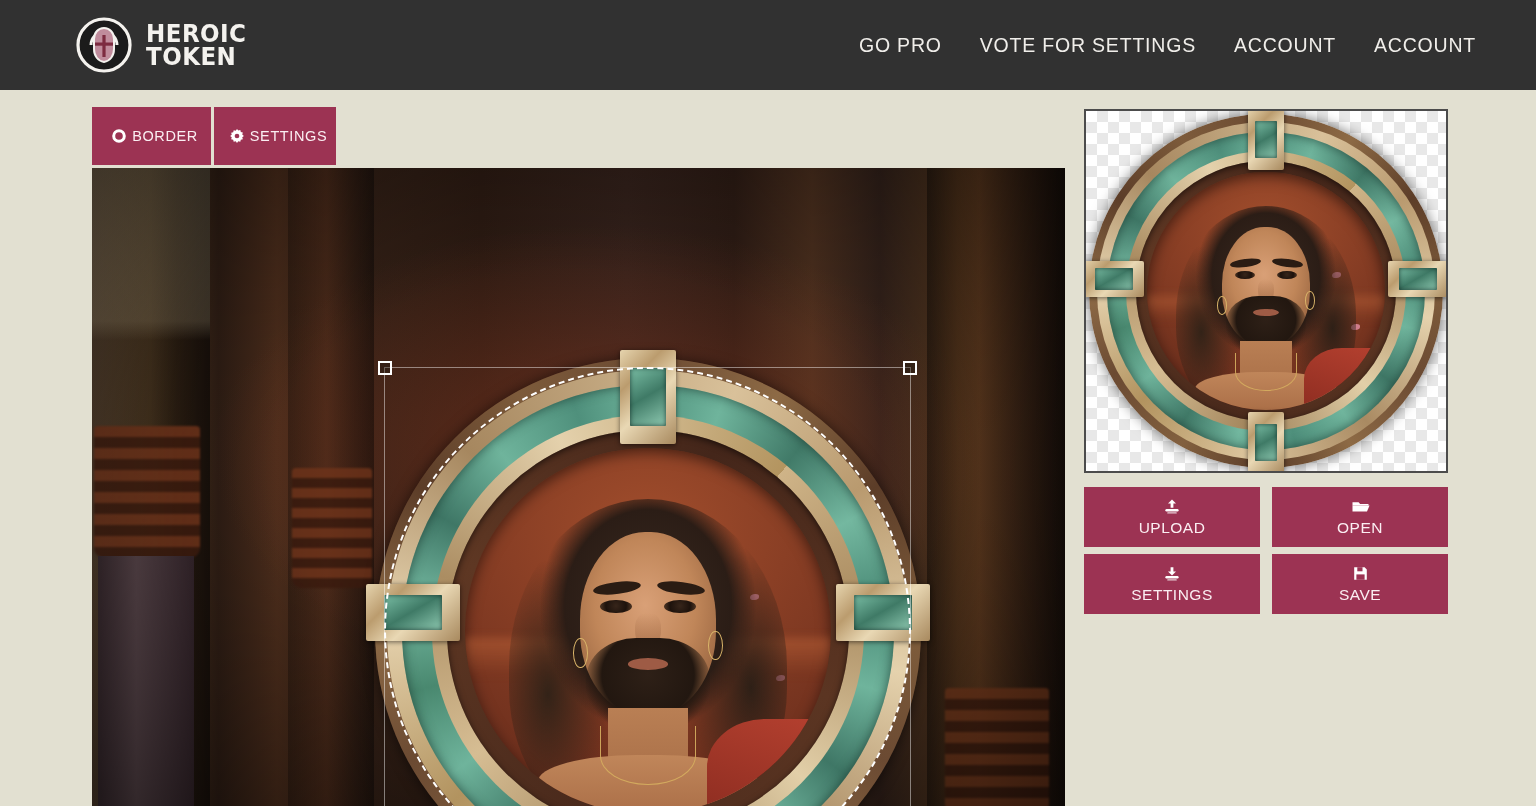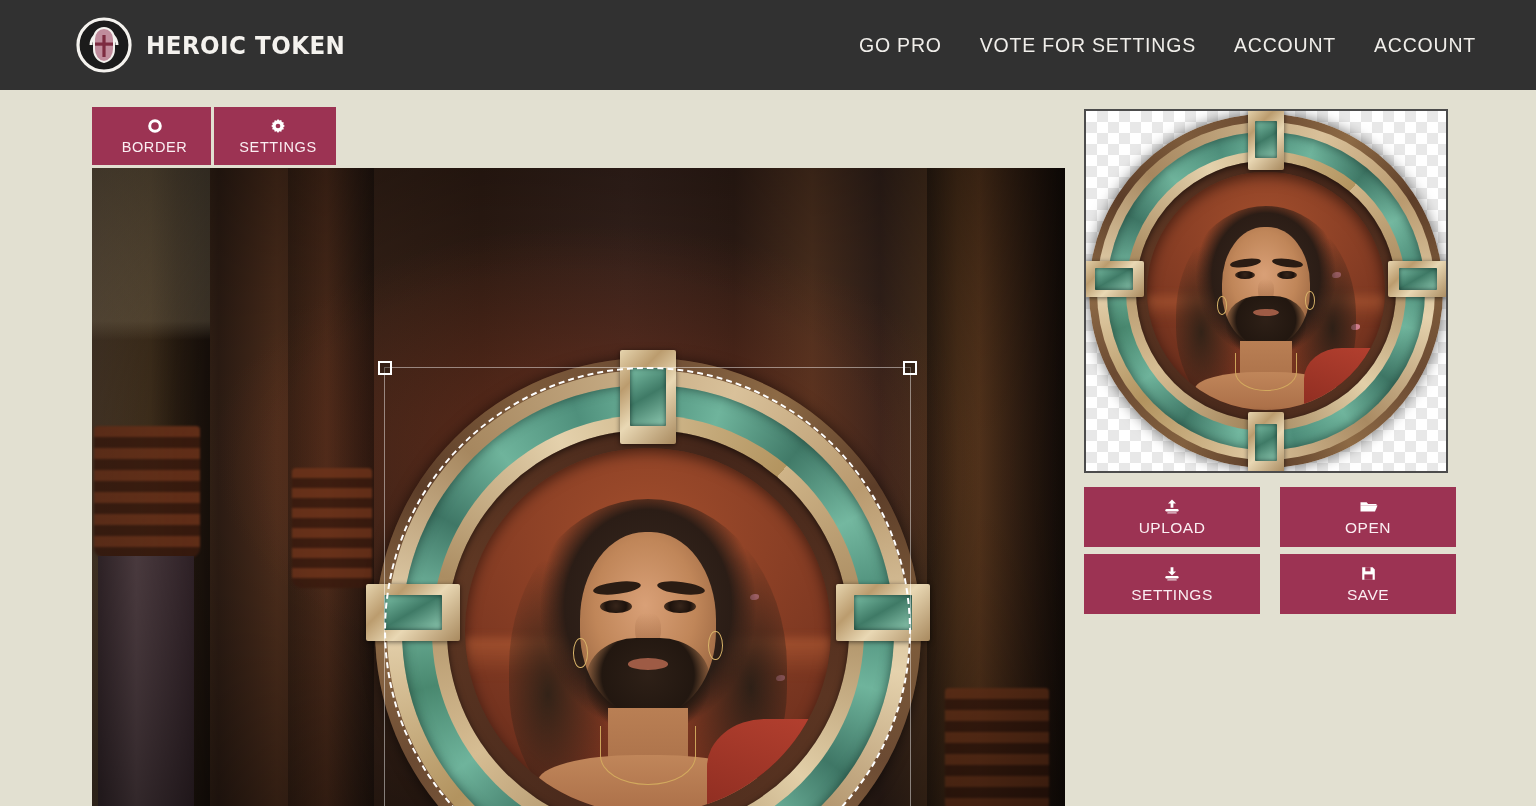--- a/index.html
+++ b/index.html
@@ -26,20 +26,21 @@
     align-items: center;
     margin-left: 76px;
     gap: 14px;
   }
   #brand-mark {
     width: 56px; height: 56px;
     flex: 0 0 56px;
   }
   #brand-text {
     display: flex;
+    flex-direction: column;
     line-height: 0.92;
   }
   #brand-text .bt-line {
     color: #f4f2ee;
     font-family: "DejaVu Sans", sans-serif;
     font-weight: 700;
     font-size: 25px;
     letter-spacing: 0.5px;
     transform: scaleX(0.92);
     transform-origin: left center;
@@ -66,21 +67,21 @@
     left: 92px; top: 107px;
     display: flex;
     gap: 3px;
   }
   .tab {
     width: 119px; height: 58px;
     background: #9c3353;
     color: #fbeef2;
     border: none;
     display: flex;
-    flex-direction: column;
+    flex-direction: row;
     align-items: center;
     justify-content: center;
     gap: 5px;
     cursor: pointer;
     font-family: "Liberation Sans", sans-serif;
     padding-left: 6px;
   }
   .tab .tab-icon {
     height: 17px;
     display: flex;
@@ -412,21 +413,21 @@
     width: 354px; height: 354px;
   }
 
   #action-grid {
     position: absolute;
     left: 1084px; top: 487px;
     width: 364px;
     display: grid;
     grid-template-columns: 176px 176px;
     grid-template-rows: 60px 60px;
-    gap: 7px 20px;
+    gap: 7px 12px;
   }
   .action-btn {
     background: #9c3353;
     color: #fbeef2;
     border: none;
     display: flex;
     flex-direction: column;
     align-items: center;
     justify-content: center;
     gap: 3px;

